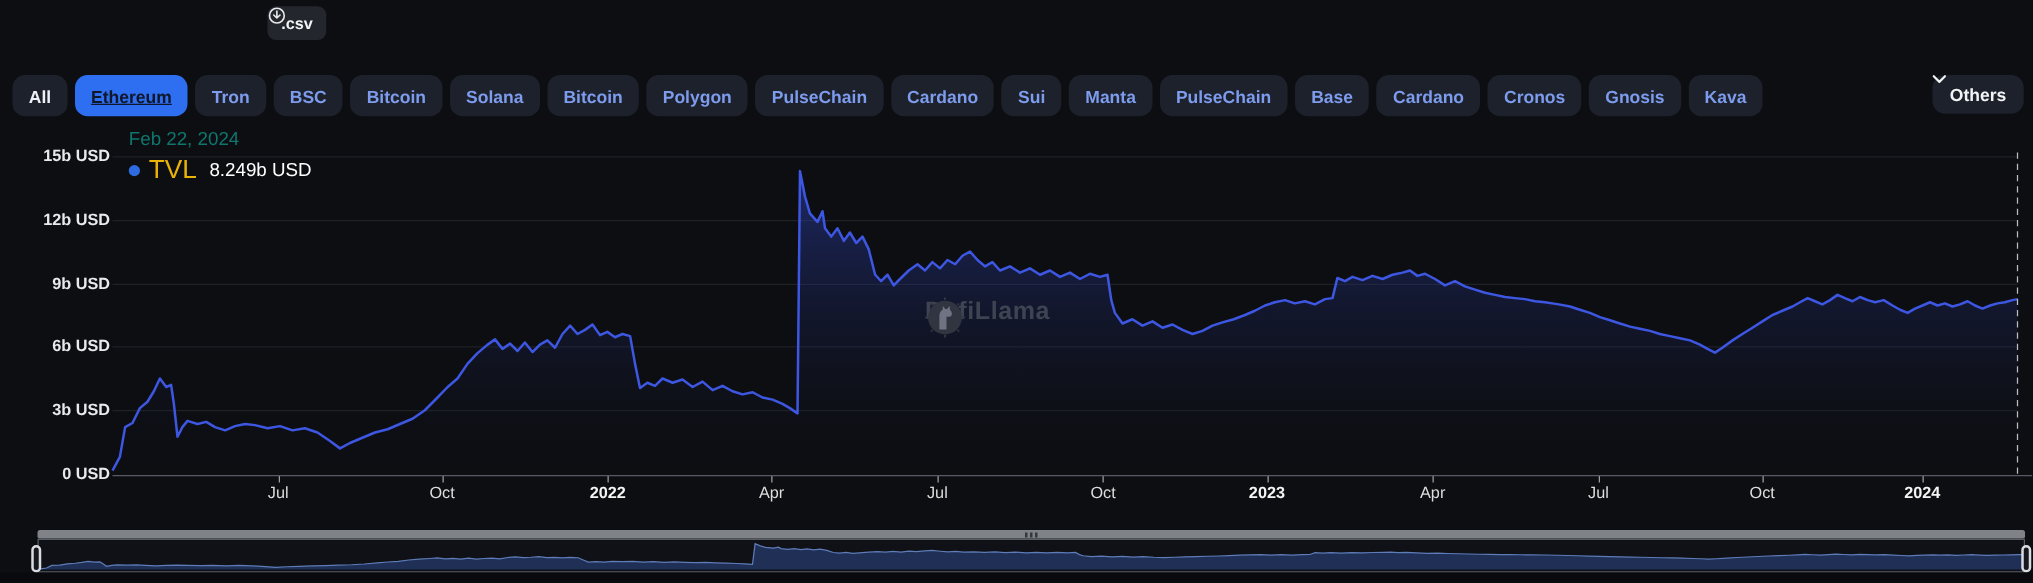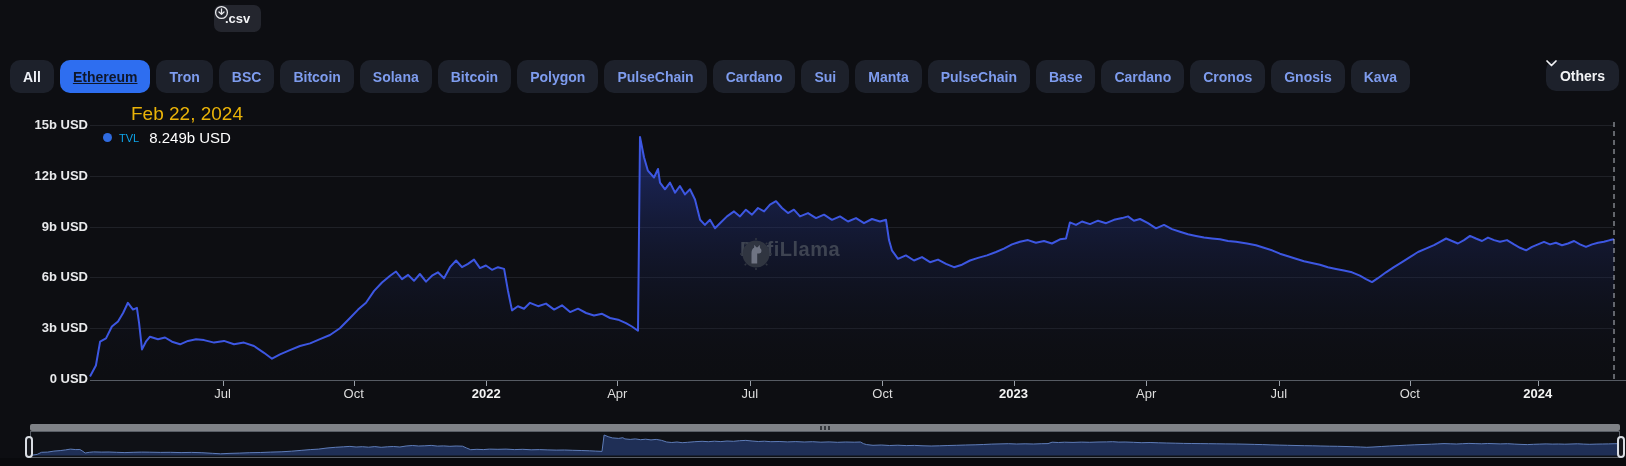--- a/index.html
+++ b/index.html
@@ -14,24 +14,24 @@
   .tabs{position:absolute;left:10px;top:60px;display:flex;gap:6px;}
   .tab{height:33px;display:flex;align-items:center;padding:0 13px;border-radius:10px;border:0;
        background:#1d212b;color:#7e9cee;font-size:14px;font-weight:700;cursor:pointer;white-space:nowrap;
        font-family:"Liberation Sans","DejaVu Sans",sans-serif;}
   .tab.hl{color:#eef1f7;}
   .tab.active{background:#2e6ef0;color:#0f172a;text-decoration:underline;}
   .others-btn{position:absolute;right:7px;top:60px;height:31px;display:flex;align-items:center;gap:9px;
        padding:4px 14px;border-radius:10px;border:0;background:#1d212b;color:#f2f3f5;font-size:14px;font-weight:700;cursor:pointer;}
   
   .tooltip{position:absolute;left:103px;top:103px;}
-  .tooltip .date{color:#eab308;font-size:19px;font-weight:400;margin-left:28px;}
+  .tooltip .date{color:#0f766e;font-size:15px;font-weight:400;}
   .tooltip .row{display:flex;align-items:center;gap:7px;margin-top:4px;}
   .legend-dot{width:9px;height:9px;border-radius:50%;background:#2f6be0;}
-  .tooltip .series{color:#0ea5e9;font-size:11px;}
+  .tooltip .series{color:#eab308;font-size:21px;}
   .tooltip .value{color:#ffffff;font-size:15px;margin-left:3px;}
   .ylab{position:absolute;width:82px;right:auto;text-align:right;color:#e8e9eb;font-size:13px;font-weight:700;}
   .xlab{position:absolute;transform:translateX(-50%);color:#dddddd;font-size:13px;font-weight:400;top:386px;}
   .xlab.bold{font-weight:700;color:#f4f4f4;}
   .gridline{position:absolute;left:90px;width:1524px;height:1px;background:#1f2127;}
   .axis-line{position:absolute;left:90px;right:0;top:380px;height:1px;background:#565b63;}
   .xtick{position:absolute;top:380px;width:1px;height:6px;background:#9aa0a8;}
   
   .watermark{position:absolute;left:740px;top:238px;display:flex;align-items:center;gap:10px;opacity:.85;pointer-events:none;}
   .wm-text{font-size:20px;font-weight:700;color:#464c58;letter-spacing:.5px;}

